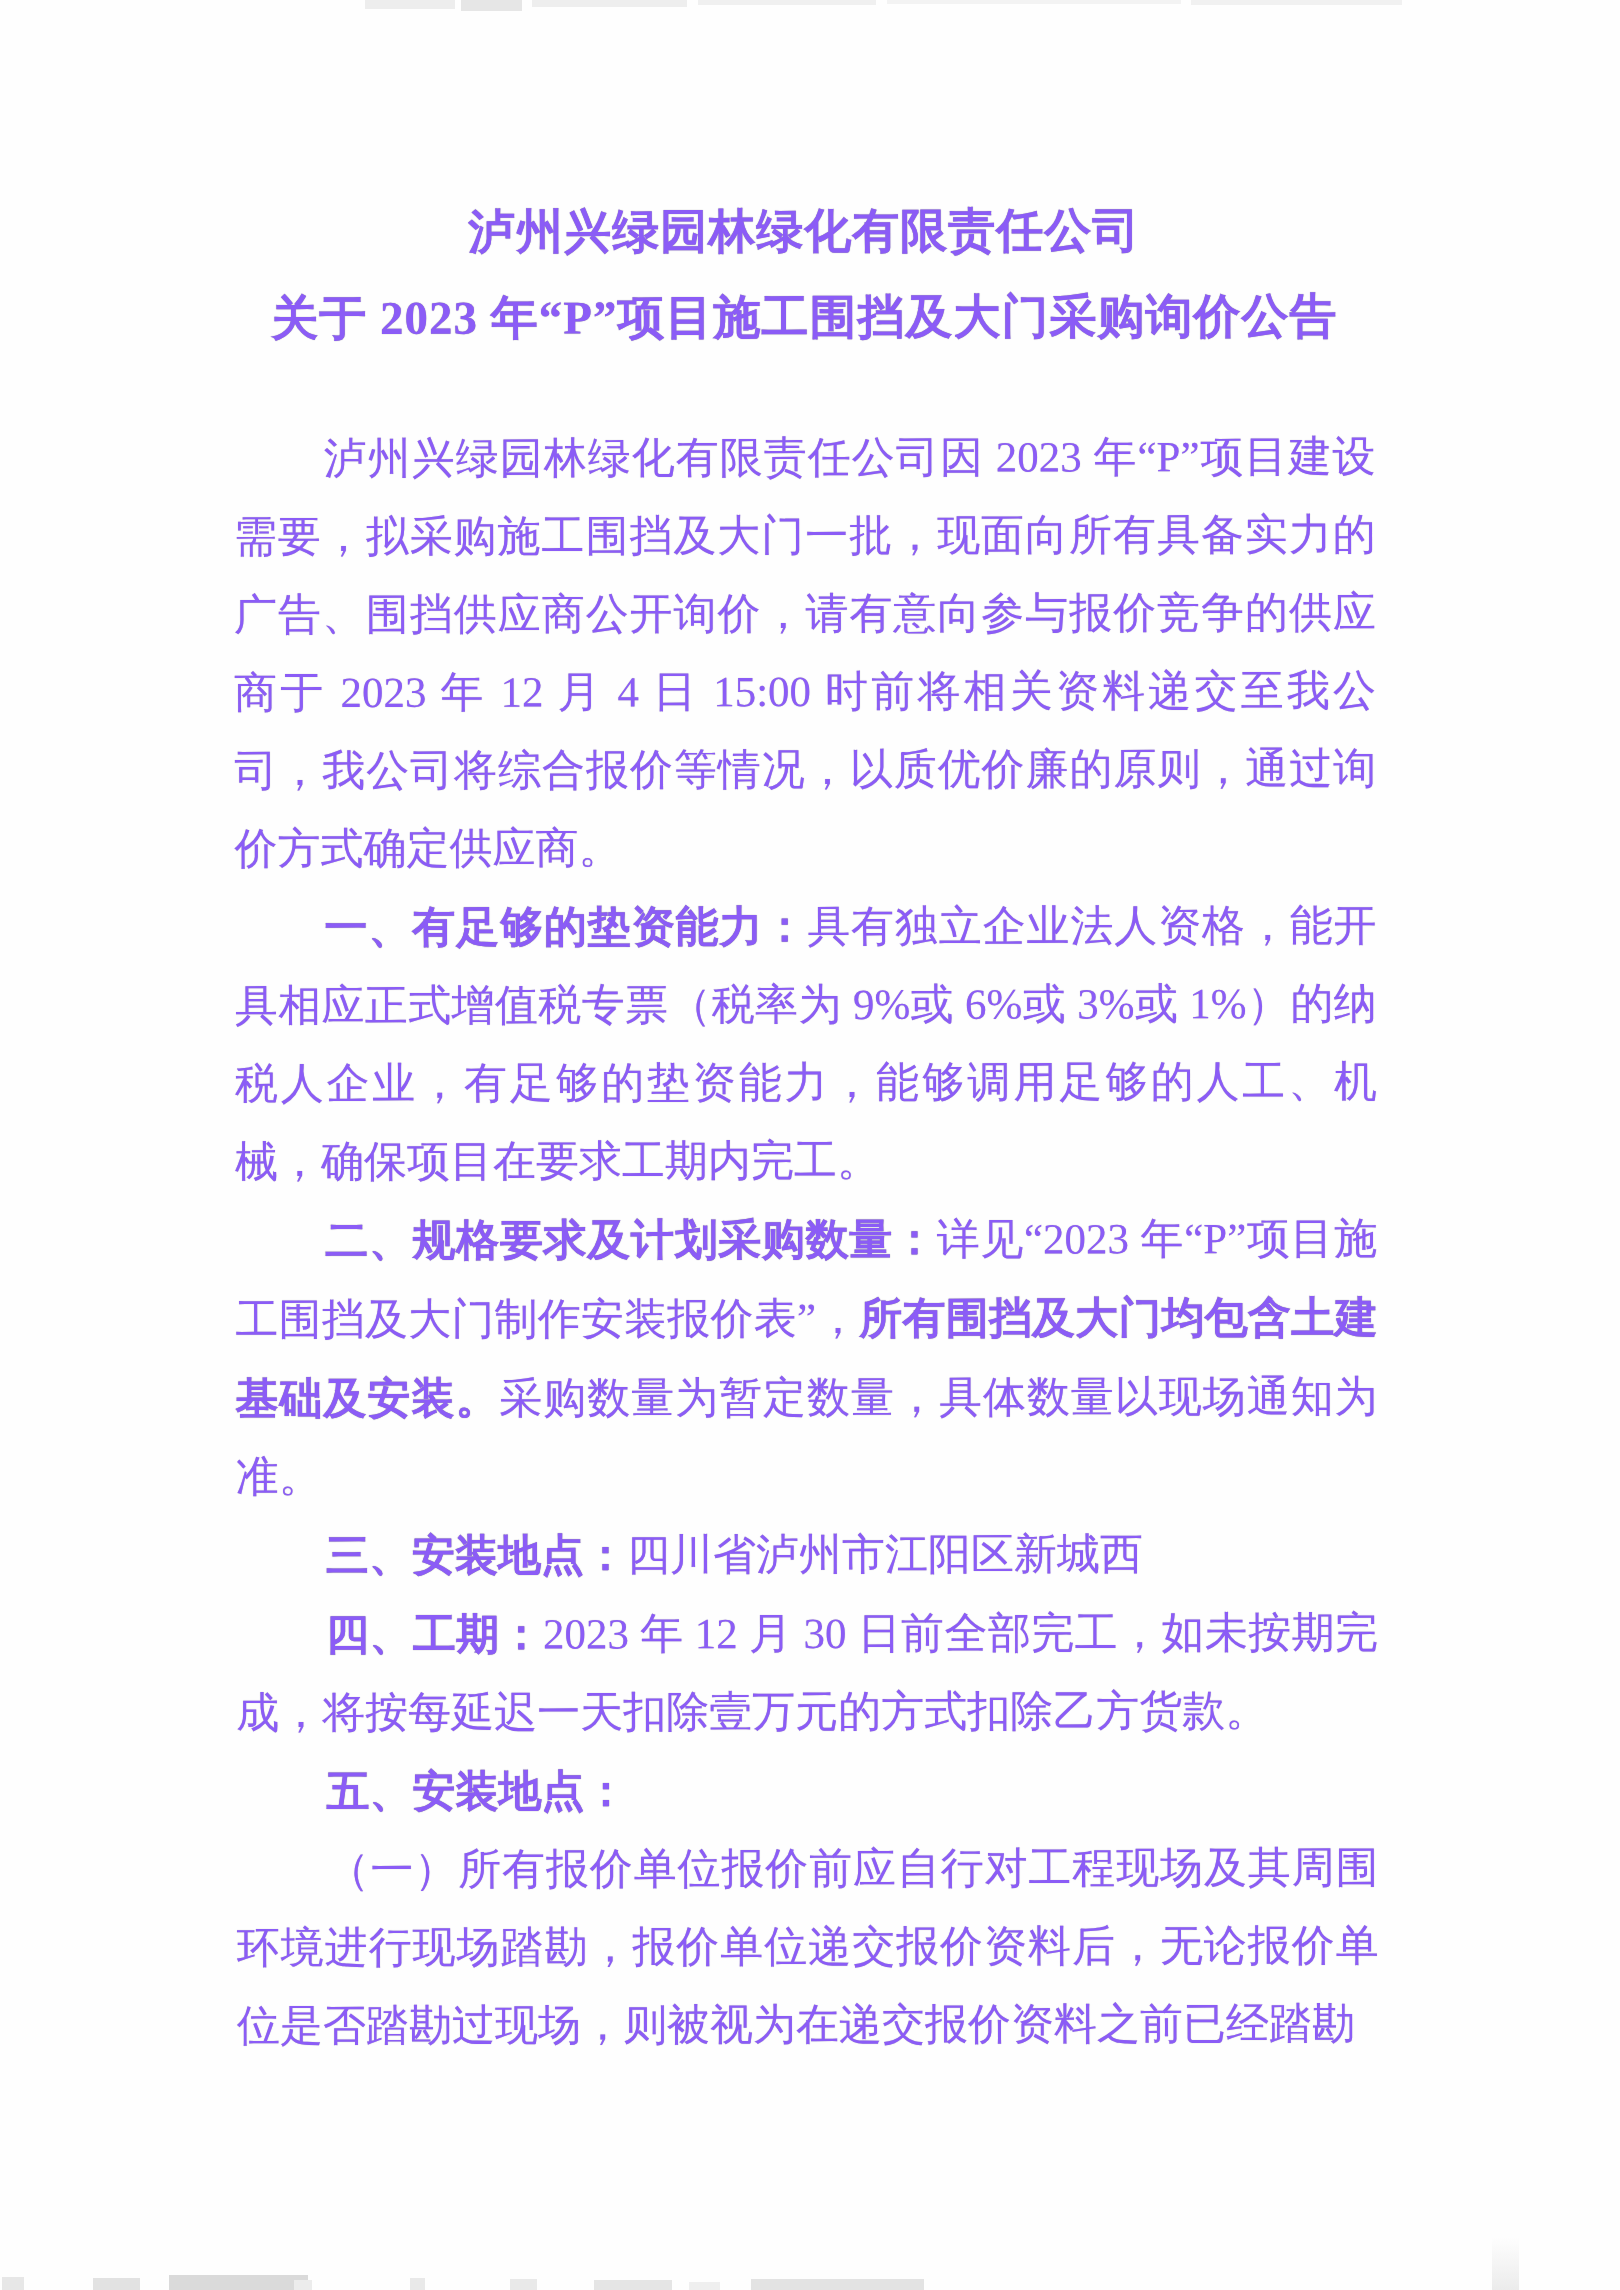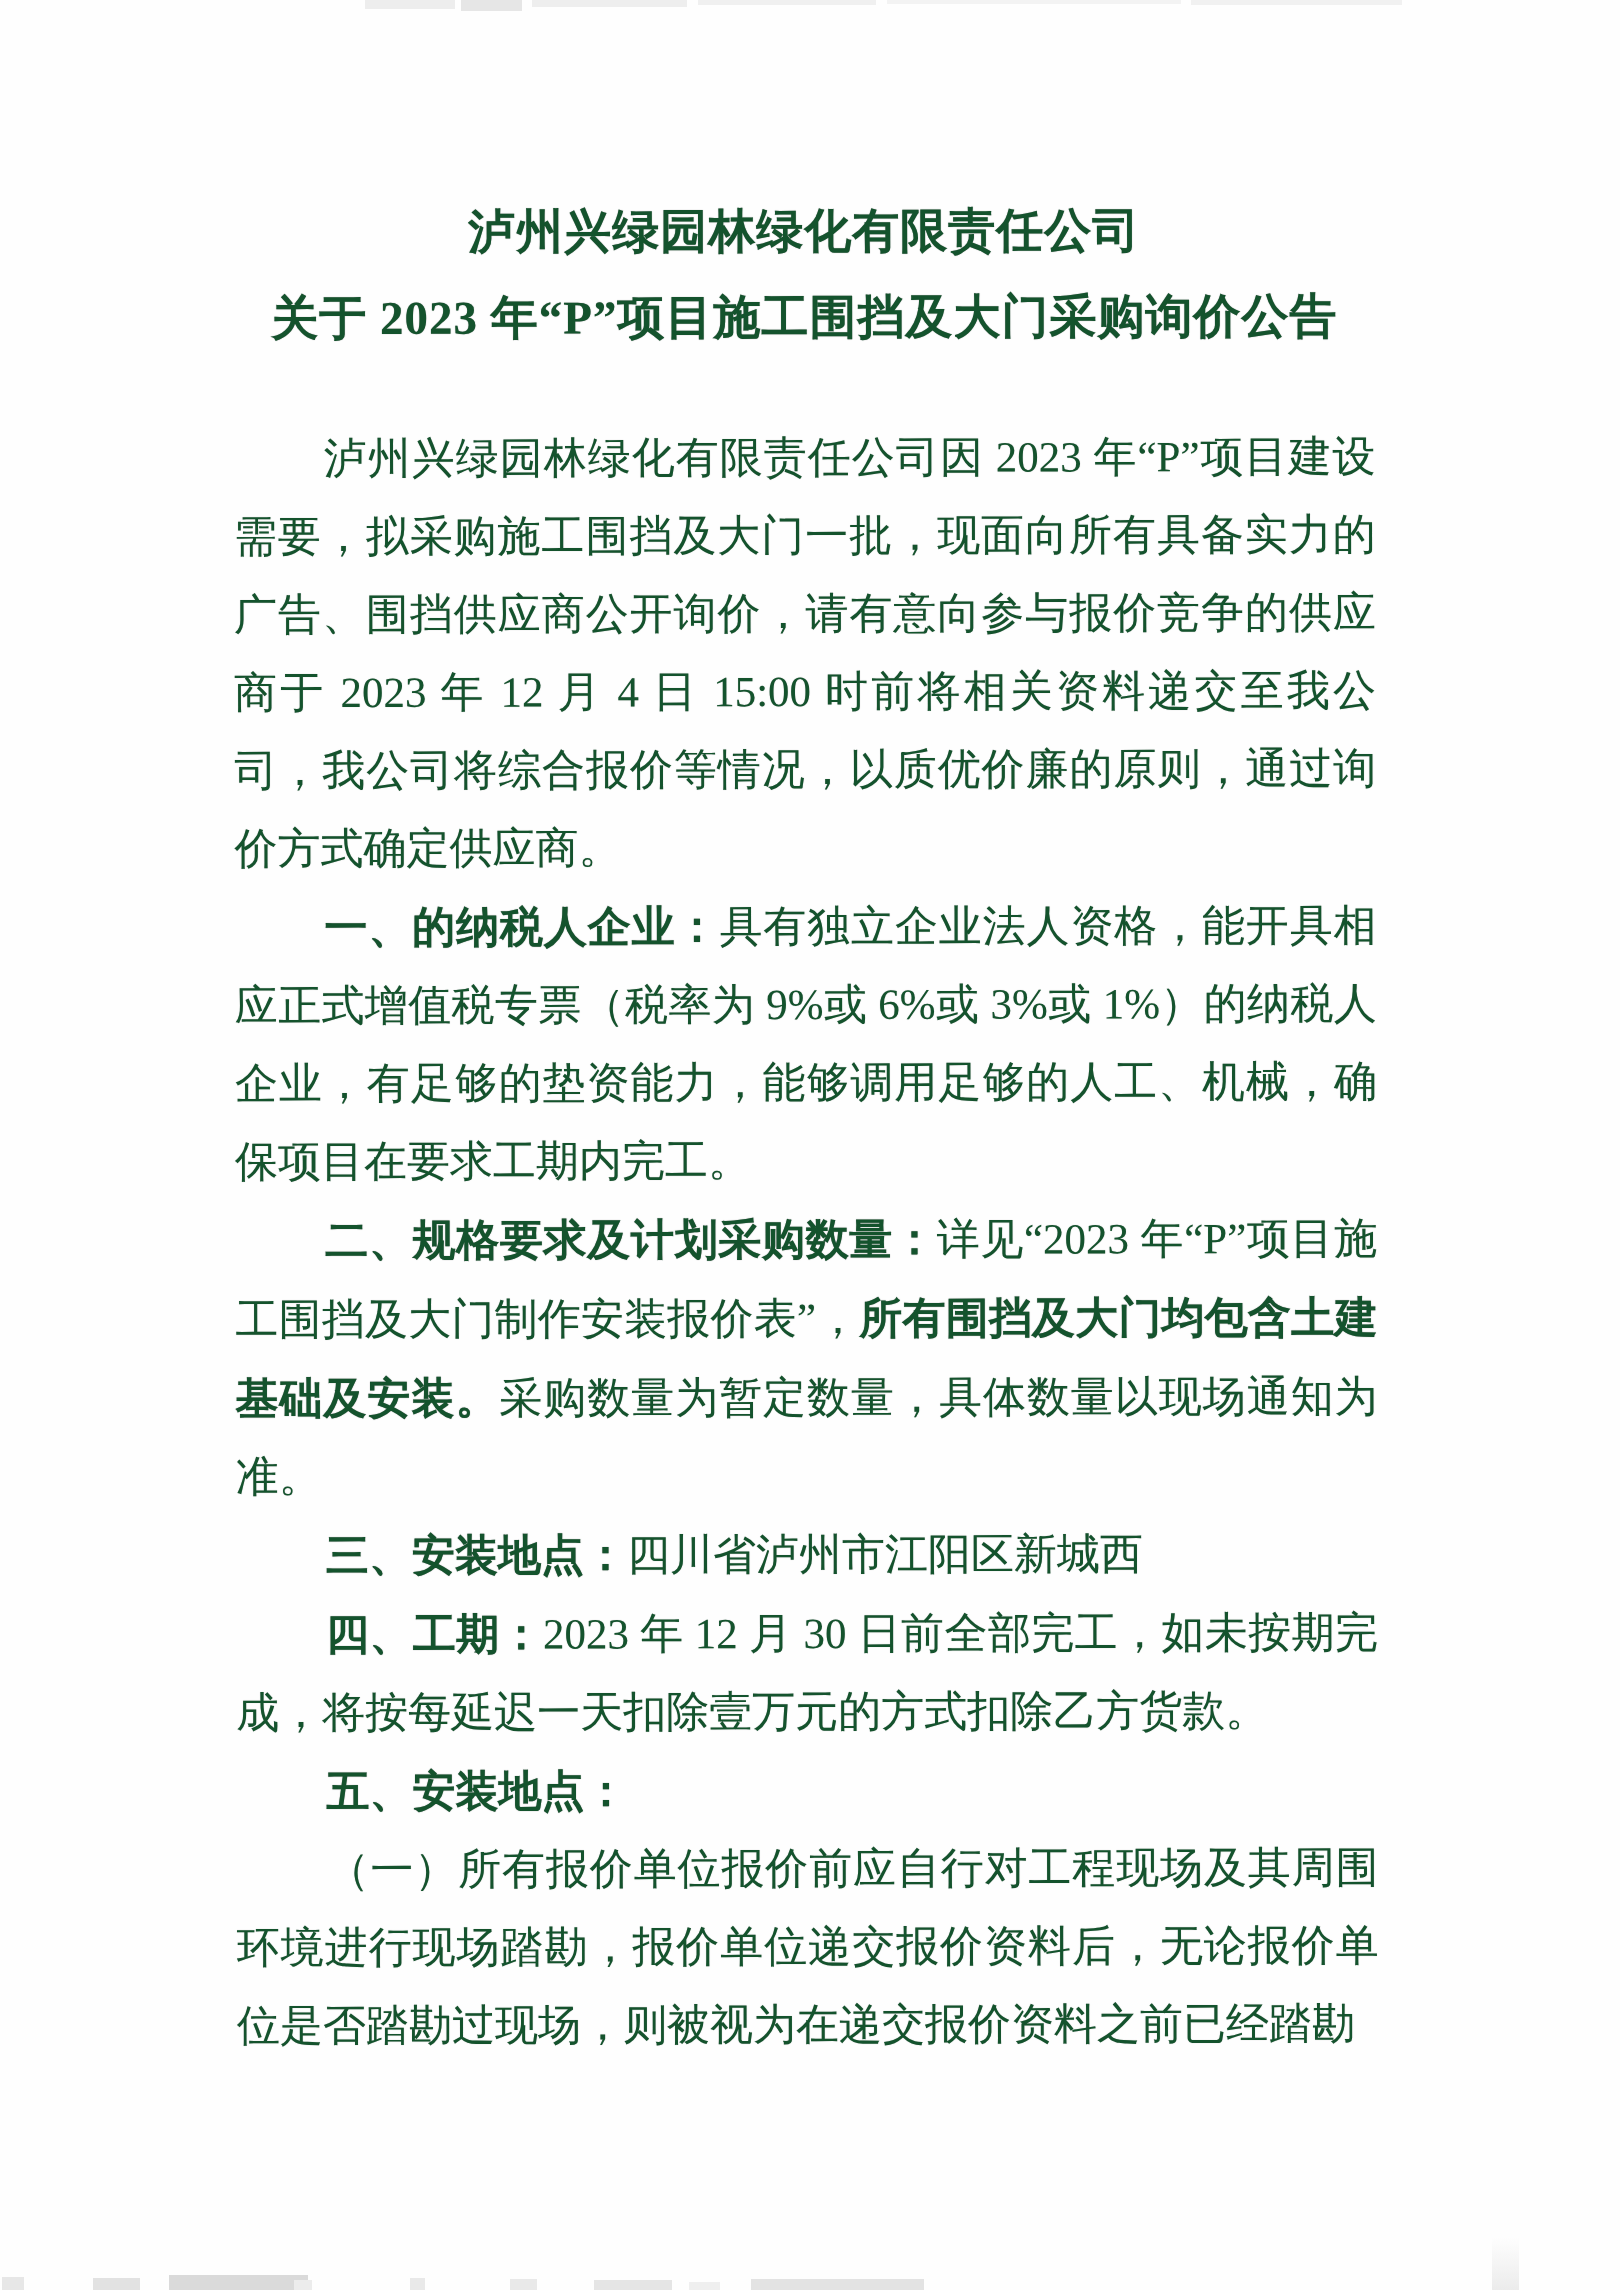--- a/index.html
+++ b/index.html
@@ -6,21 +6,21 @@
   body {
     width: 1620px; height: 2291px;
     background: #e9e9e9;
     font-family: "Liberation Serif", serif;
   }
   .page {
     position: relative;
     width: 1620px; height: 2291px;
     background: #fefefe;
     overflow: hidden;
-    color: #14532d;
+    color: #8b5cf6;
   }
   
   .content {
     position: absolute;
     left: 235px; top: 188px;
     width: 1142px;
     transform: rotate(-0.12deg);
   }
   .doc-title {
     margin: 0;
@@ -91,21 +91,21 @@
   <div class="artifact a-bot8"></div>
   <div class="artifact a-bot9"></div>
   <div class="artifact a-right"></div>
 
   <div class="content">
     <h1 class="doc-title">泸州兴绿园林绿化有限责任公司</h1>
     <h1 class="doc-title">关于 2023 年“P”项目施工围挡及大门采购询价公告</h1>
 
     <div class="doc-body">
         <p class="para"><span class="run">泸州兴绿园林绿化有限责任公司因 2023 年“P”项目建设需要，拟采购施工围挡及大门一批，现面向所有具备实力的广告、围挡供应商公开询价，请有意向参与报价竞争的供应商于 2023 年 12 月 4 日 15:00 时前将相关资料递交至我公司，我公司将综合报价等情况，以质优价廉的原则，通过询价方式确定供应商。</span></p>
-        <p class="para"><span class="run bold">一、的纳税人企业：</span><span class="run">具有独立企业法人资格，能开具相应正式增值税专票（税率为 9%或 6%或 3%或 1%）的纳税人企业，有足够的垫资能力，能够调用足够的人工、机械，确保项目在要求工期内完工。</span></p>
+        <p class="para"><span class="run bold">一、有足够的垫资能力：</span><span class="run">具有独立企业法人资格，能开具相应正式增值税专票（税率为 9%或 6%或 3%或 1%）的纳税人企业，有足够的垫资能力，能够调用足够的人工、机械，确保项目在要求工期内完工。</span></p>
         <p class="para"><span class="run bold">二、规格要求及计划采购数量：</span><span class="run">详见“2023 年“P”项目施工围挡及大门制作安装报价表”，</span><span class="run bold">所有围挡及大门均包含土建基础及安装。</span><span class="run">采购数量为暂定数量，具体数量以现场通知为准。</span></p>
         <p class="para"><span class="run bold">三、安装地点：</span><span class="run">四川省泸州市江阳区新城西</span></p>
         <p class="para"><span class="run bold">四、工期：</span><span class="run">2023 年 12 月 30 日前全部完工，如未按期完成，将按每延迟一天扣除壹万元的方式扣除乙方货款。</span></p>
         <p class="para"><span class="run bold">五、安装地点：</span></p>
         <p class="para"><span class="run">（一）所有报价单位报价前应自行对工程现场及其周围环境进行现场踏勘，报价单位递交报价资料后，无论报价单位是否踏勘过现场，则被视为在递交报价资料之前已经踏勘</span></p>
       </div>
   </div>
 </div>
 
 

